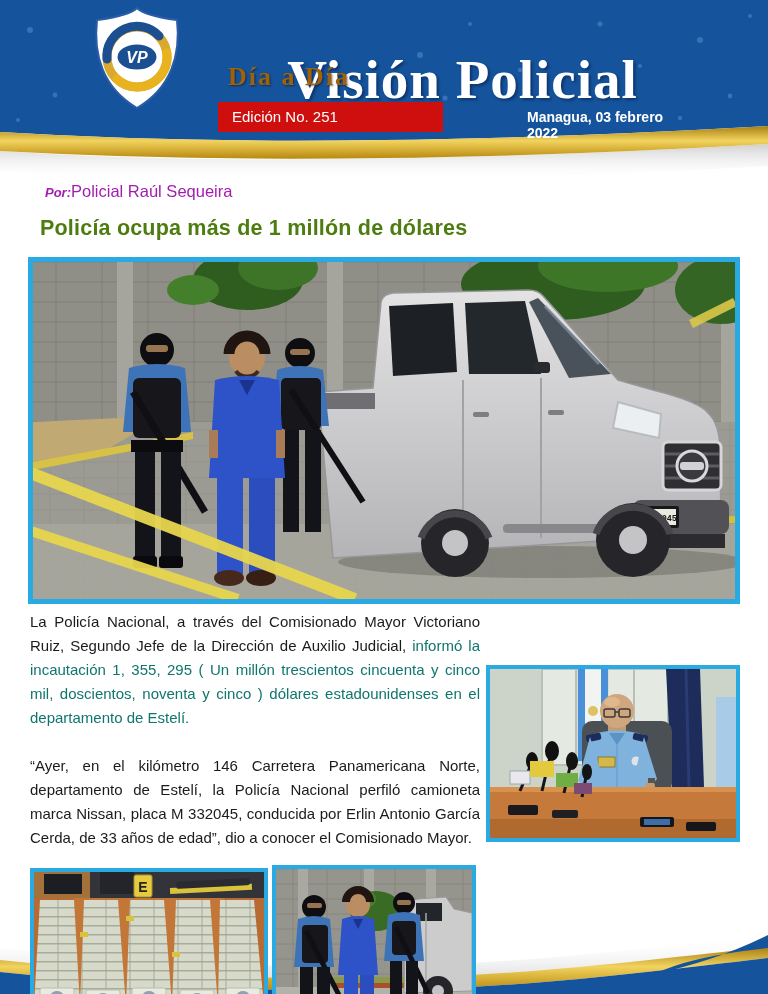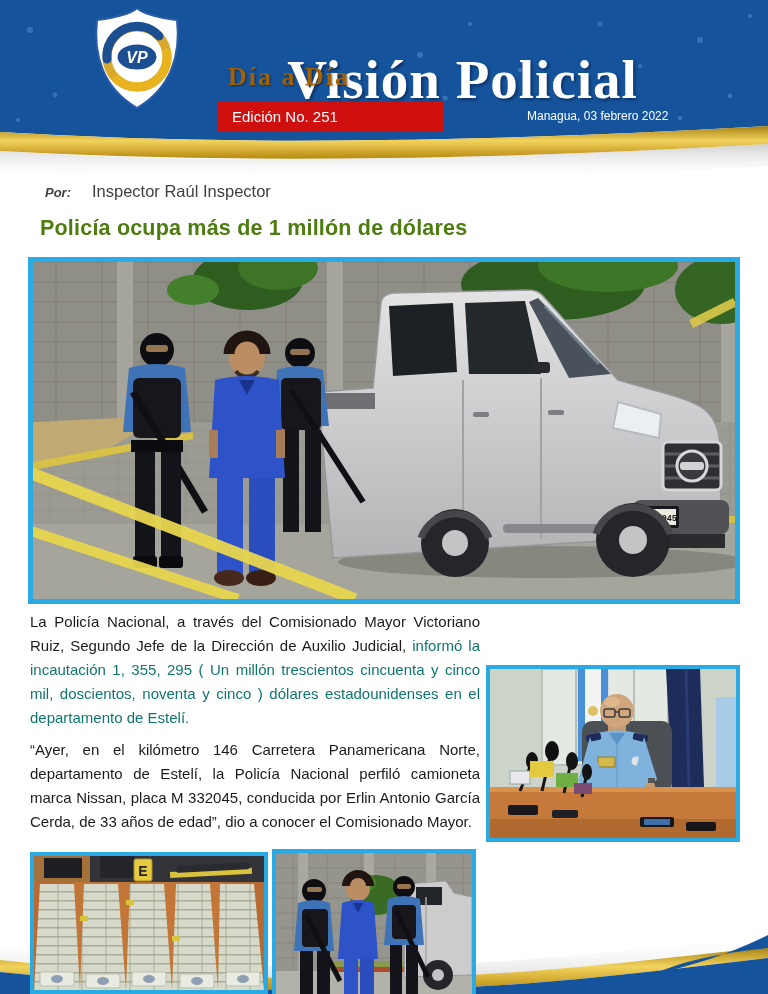--- a/index.html
+++ b/index.html
@@ -11,36 +11,36 @@
   .logo{position:absolute;left:86px;top:5px;}
   .title{position:absolute;left:205px;top:4px;width:515px;text-align:center;
          font-family:"Liberation Serif",serif;font-weight:bold;font-size:55px;
          color:#ffffff;letter-spacing:1px;text-shadow:2px 2px 3px rgba(0,0,30,.4);white-space:nowrap;margin-top:44px;}
   .subtitle{position:absolute;left:228px;top:62px;font-family:"Liberation Serif",serif;
          font-weight:bold;font-size:26px;color:#a16207;letter-spacing:2px;
          text-shadow:1px 1px 2px rgba(0,0,30,.5);}
   .edition{position:absolute;left:218px;top:102px;width:225px;height:30px;background:#cf0e0e;
          color:#fff;font-size:15px;font-weight:normal;line-height:30px;padding-left:14px;
          box-sizing:border-box;}
-  .dateline{position:absolute;left:527px;top:109px;color:#fff;font-size:12px;font-weight:normal;}
+  .dateline{position:absolute;left:527px;top:109px;color:#fff;font-size:14px;font-weight:bold;}
   
   .content{position:absolute;top:178px;left:0;width:768px;}
-  .byline{margin:4px 0 0 45px;display:flex;align-items:baseline;gap:21px;color:#404040;}
+  .byline{margin:4px 0 0 45px;display:flex;align-items:baseline;gap:0;color:#a21caf;}
   .byline .por{font-size:13px;font-weight:bold;font-style:italic;}
   .byline .author{font-size:16.5px;}
   h1.headline{margin:15px 0 0 40px;font-size:21.5px;font-weight:bold;color:#4d7c0f;
          letter-spacing:.2px;}
   .photo-frame{border:4px solid #29aae2;background:#fff;display:inline-block;line-height:0;
          position:relative;z-index:2;}
   .main-photo{margin:16px 0 0 28px;border-width:5px;}
   .article{margin:6px 28px 0 30px;font-size:15px;line-height:24px;color:#1b1b1b;
          text-align:justify;}
   .press-photo{float:right;margin:55px 0 8px 6px;}
   .lead-blue{color:#0f766e;}
-  .quote-par{margin-top:8px;}
+  .quote-par{margin-top:24px;}
   .photo-row{margin-top:6px;font-size:0;}
   .photo-row .photo-frame{vertical-align:top;}
   .money-photo{margin-top:3px;margin-right:4px;}
   
   .footer-wave{position:absolute;left:0;bottom:0;z-index:0;}
 </style>
 </head>
 <body>
 
 <div class="page">
@@ -95,21 +95,21 @@
     <div class="title">Visión Policial</div>
     <div class="subtitle">Día a Día</div>
     <div class="edition">Edición No. 251</div>
     <div class="dateline">Managua, 03 febrero 2022</div>
   </div>
 
   <div class="content">
 
     <div class="byline">
       <span class="por">Por:</span>
-      <span class="author">Inspector Raúl Inspector</span>
+      <span class="author">Policial Raúl Sequeira</span>
     </div>
 
     <h1 class="headline">Policía ocupa más de 1 millón de dólares</h1>
 
     
     <div class="photo-frame main-photo">
       <svg width="702" height="337" viewBox="0 0 702 337">
         <defs>
           <pattern id="mp-blocks" width="46" height="20" patternUnits="userSpaceOnUse">
             <path d="M0 0H46 M0 20H46 M23 0V20" stroke="#7b7a72" stroke-width="1" fill="none"></path>

